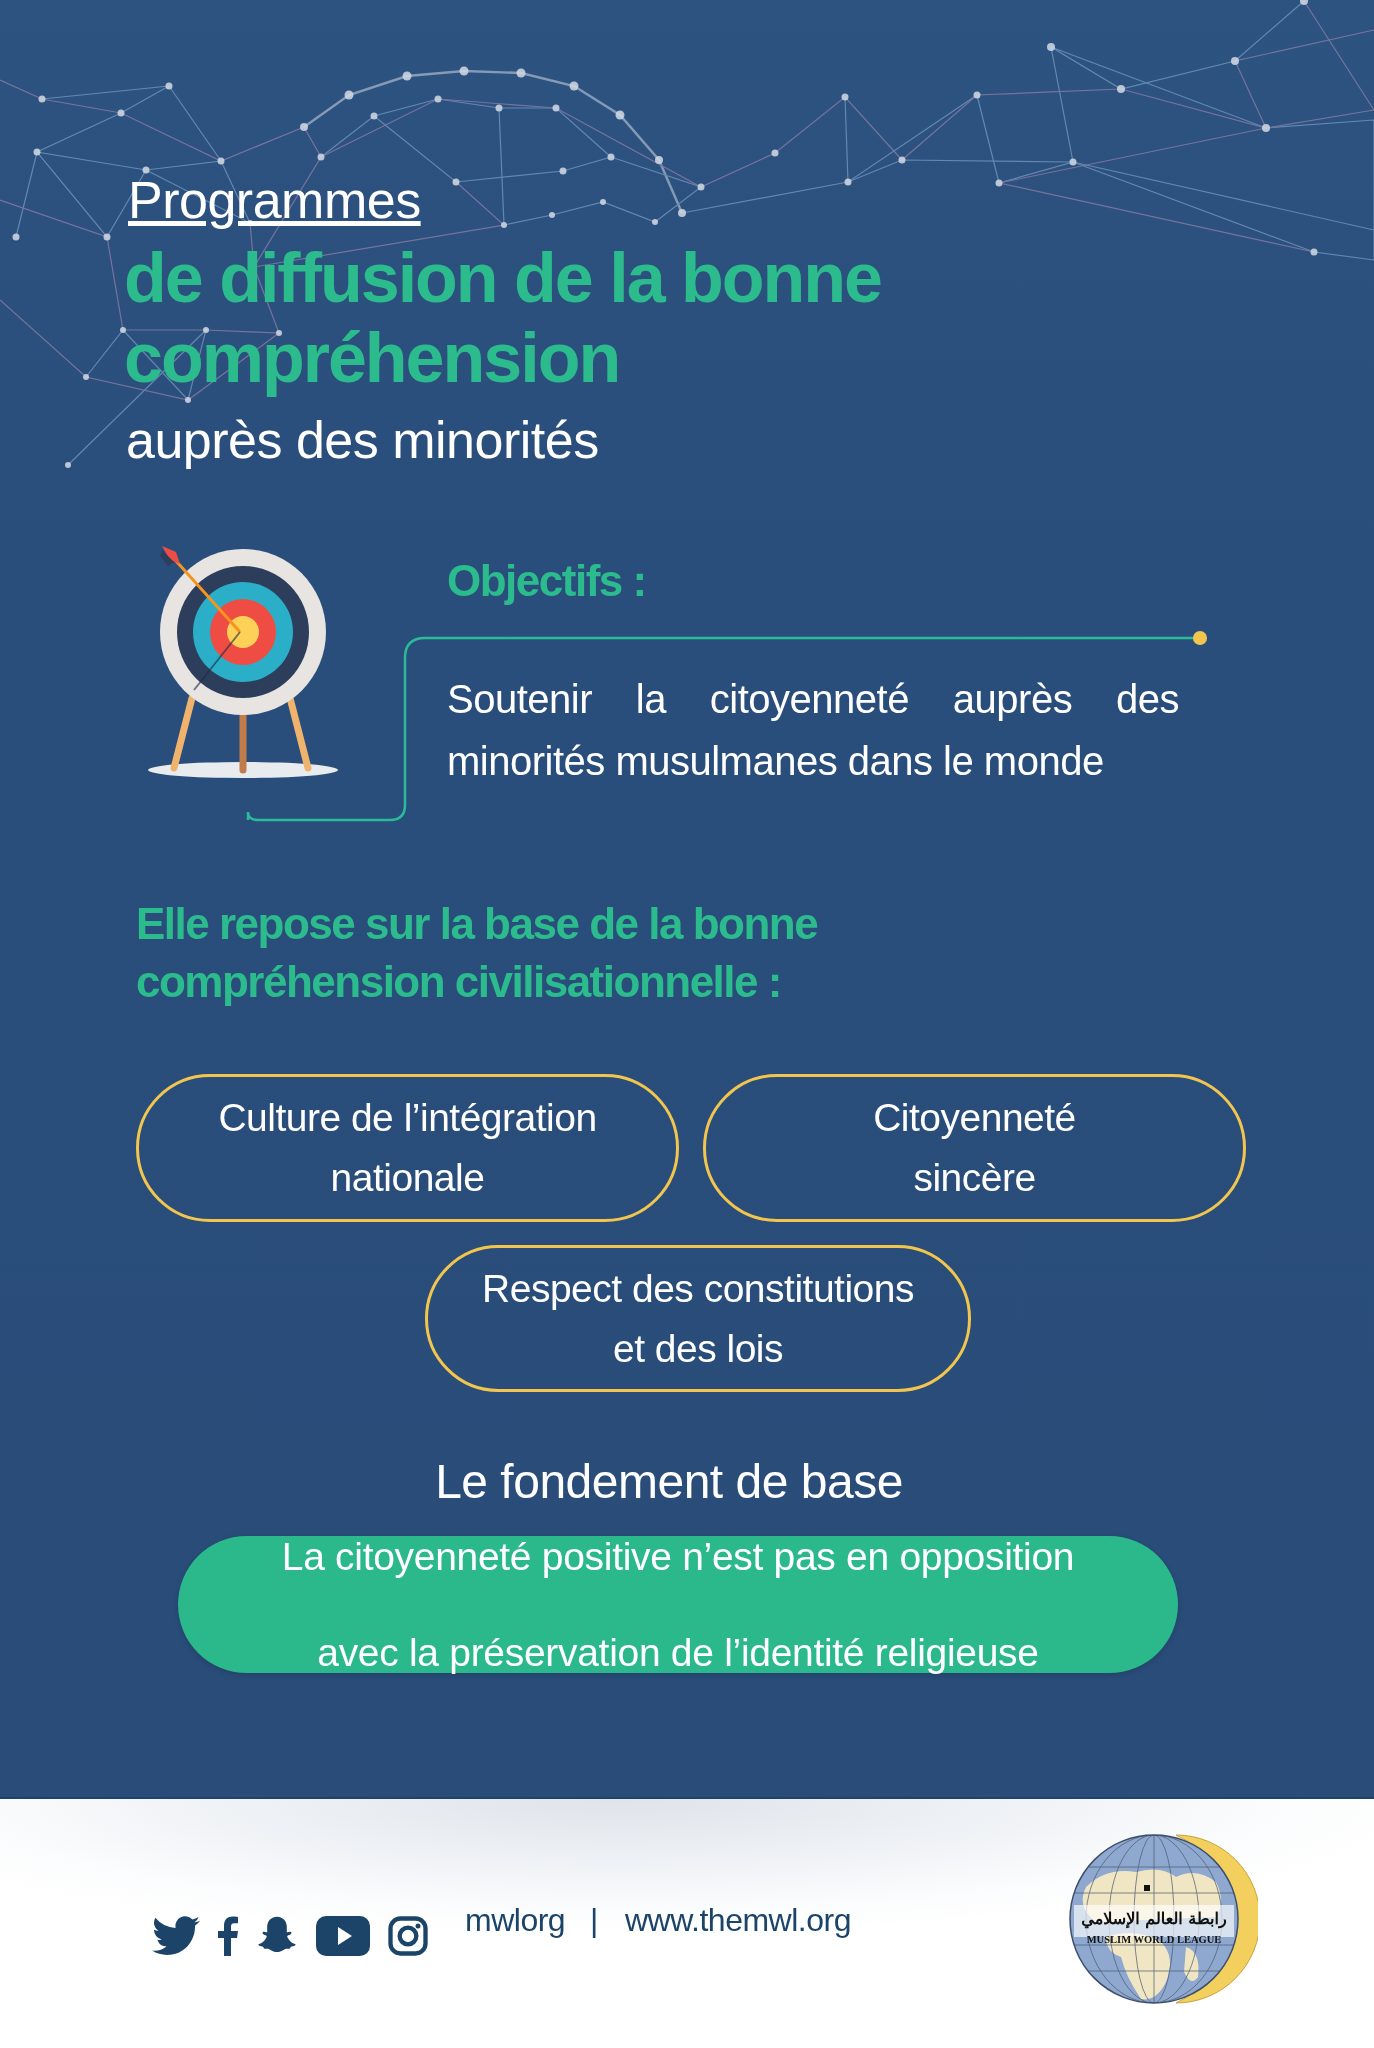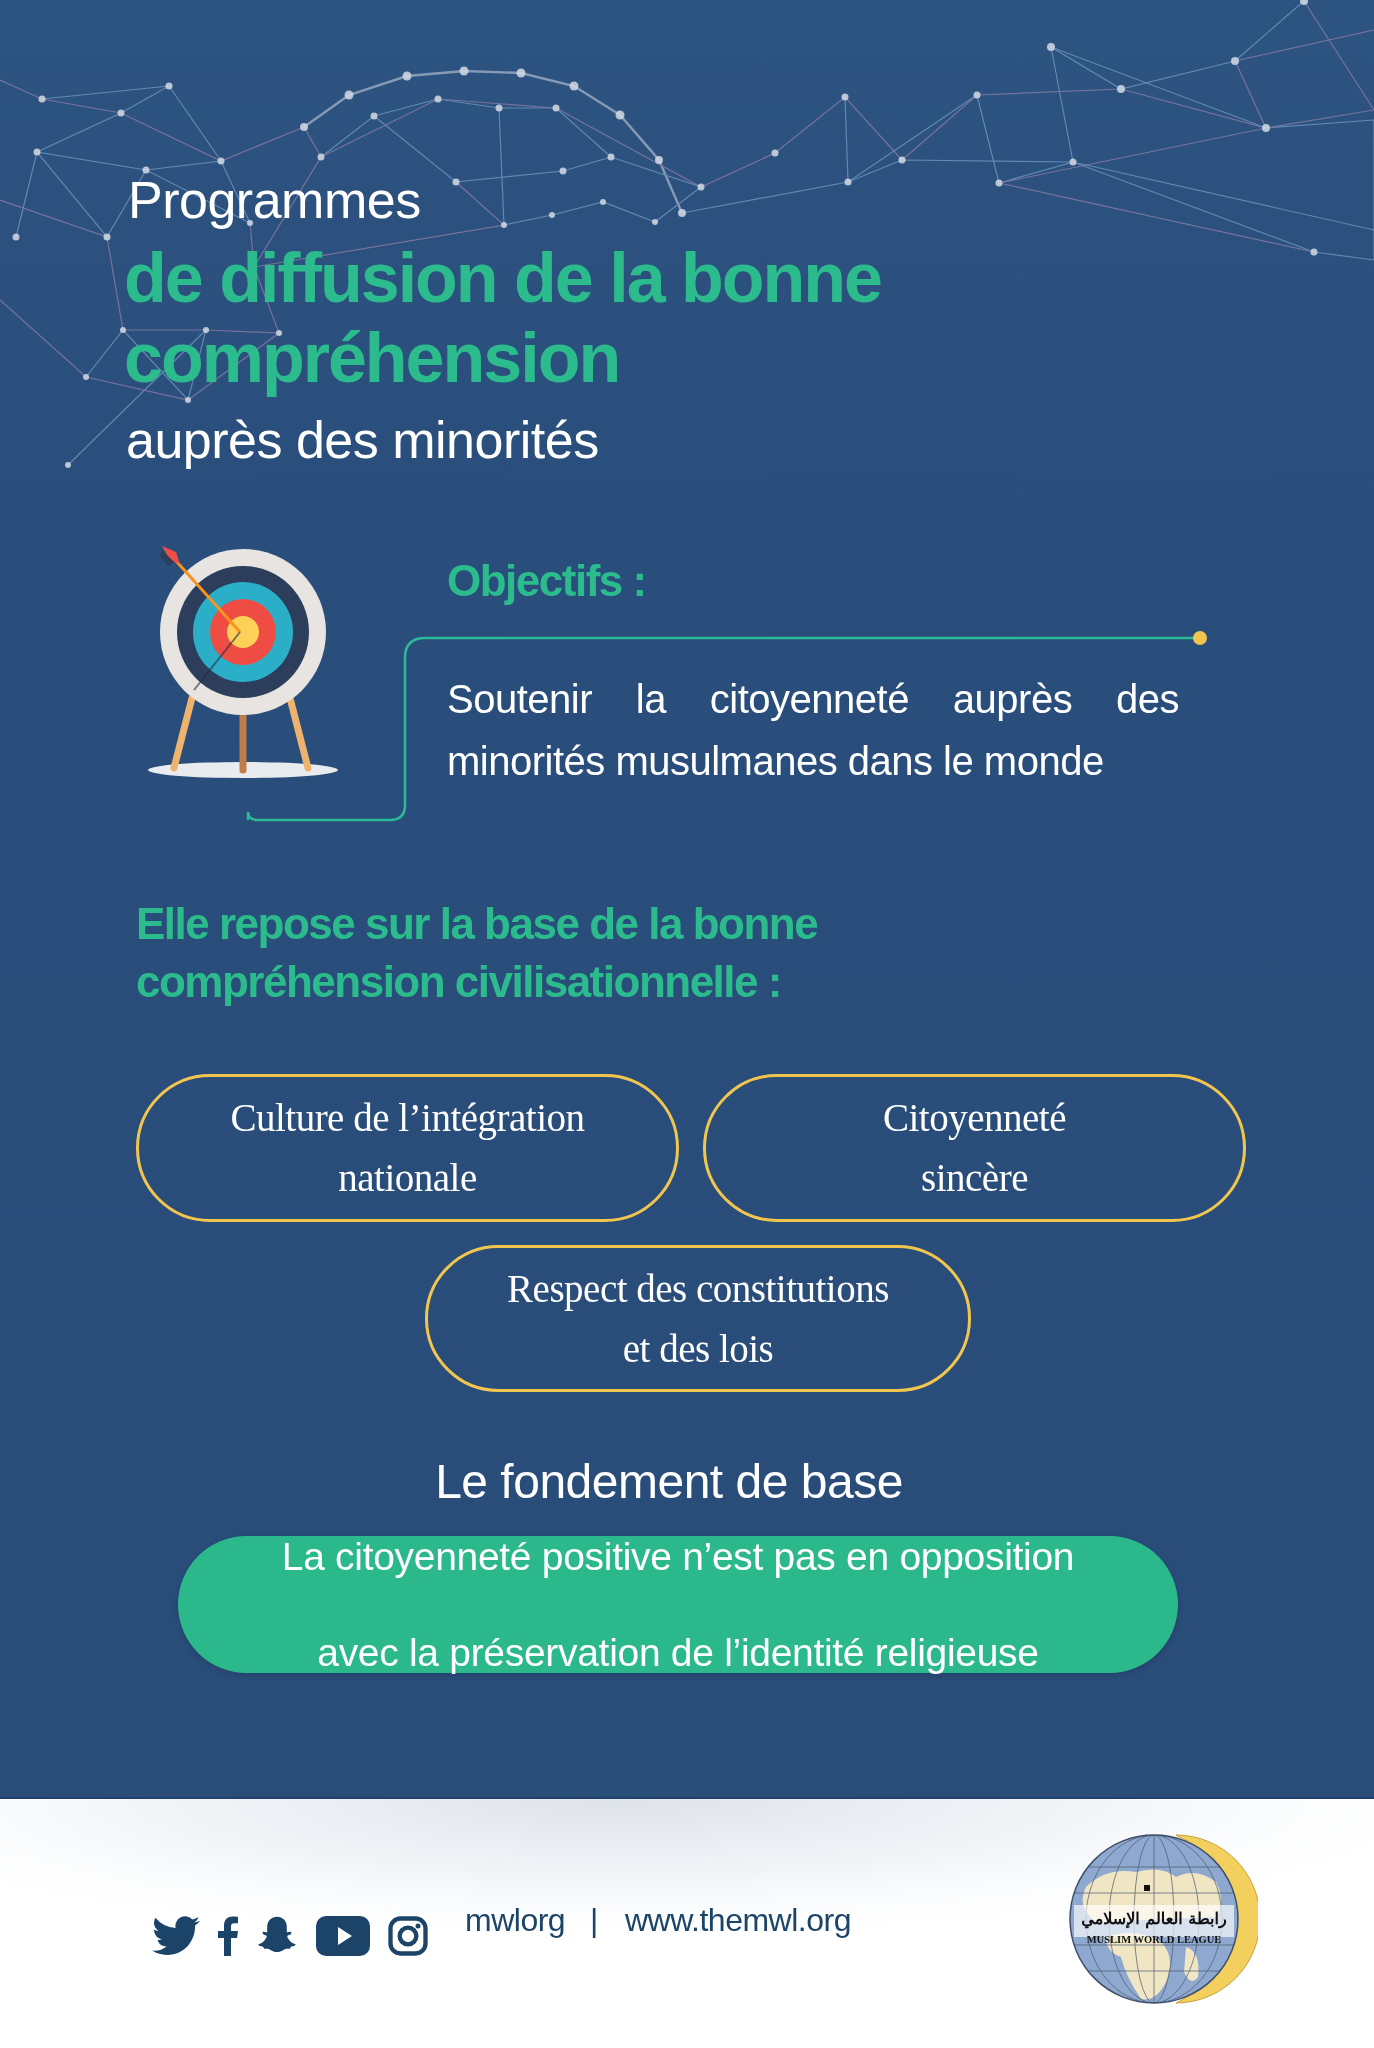--- a/index.html
+++ b/index.html
@@ -12,41 +12,41 @@
   }
   .main {
     position: absolute; left: 0; top: 0; width: 1374px; height: 1797px;
     background: linear-gradient(180deg, #2d5381 0%, #2a4e7b 30%, #294c79 100%);
     overflow: hidden;
   }
   .network { position: absolute; left: 0; top: 0; width: 1374px; height: 520px; }
 
   .abs { position: absolute; white-space: nowrap; }
 
-  .title-1 { left: 128px; top: 170px; font-size: 52px; line-height: 60px; color: #fff; letter-spacing: -0.5px; }
+  .title-1 { left: 128px; top: 170px; font-size: 52px; line-height: 60px; color: #fff; letter-spacing: -0.5px; text-decoration: underline; }
   .title-2 { left: 124px; top: 240px; font-size: 70px; line-height: 76px; font-weight: bold; color: #2bbb8c; letter-spacing: -2px; }
   .title-3 { left: 124px; top: 320px; font-size: 70px; line-height: 76px; font-weight: bold; color: #2bbb8c; letter-spacing: -2px; }
   .title-4 { left: 126px; top: 410px; font-size: 52px; line-height: 60px; color: #fff; letter-spacing: -0.5px; }
 
   .target { position: absolute; left: 140px; top: 540px; width: 220px; height: 240px; }
 
   .obj-title { left: 447px; top: 555px; font-size: 44px; line-height: 52px; font-weight: bold; color: #2bbb8c; letter-spacing: -1.5px; }
   .connector { position: absolute; left: 240px; top: 630px; width: 975px; height: 200px; }
   .obj-text { position: absolute; left: 447px; top: 668px; width: 732px; font-size: 40px; line-height: 62px; color: #fff; text-align: justify; text-align-last: auto; letter-spacing: -0.5px; }
   .obj-text .l1 { display: block; text-align: justify; text-align-last: justify; }
   .obj-text .l2 { display: block; }
 
   .basis-title { left: 136px; top: 895px; width: 900px; font-size: 44px; line-height: 58px; font-weight: bold; color: #2bbb8c; letter-spacing: -1.5px; white-space: normal; }
 
   .pill {
     position: absolute;
     border: 3.5px solid #f2c64e;
     border-radius: 80px;
     display: flex; flex-direction: column; align-items: center; justify-content: center;
-    color: #fff; font-size: 39px; line-height: 60px; text-align: center; letter-spacing: -0.5px; font-family: Liberation Serif, serif;
+    color: #fff; font-size: 39px; line-height: 60px; text-align: center; letter-spacing: -0.5px;
   }
   .pill-1 { left: 136px; top: 1074px; width: 543px; height: 148px; }
   .pill-2 { left: 703px; top: 1074px; width: 543px; height: 148px; }
   .pill-3 { left: 425px; top: 1245px; width: 546px; height: 147px; }
 
   .found-title { left: 0; top: 1452px; width: 1338px; text-align: center; font-size: 48px; line-height: 60px; color: #fff; letter-spacing: -0.5px; }
   .found-pill {
     position: absolute; left: 178px; top: 1536px; width: 1000px; height: 137px;
     background: #2bb98b; border-radius: 70px;
     display: flex; flex-direction: column; align-items: center; justify-content: center;

